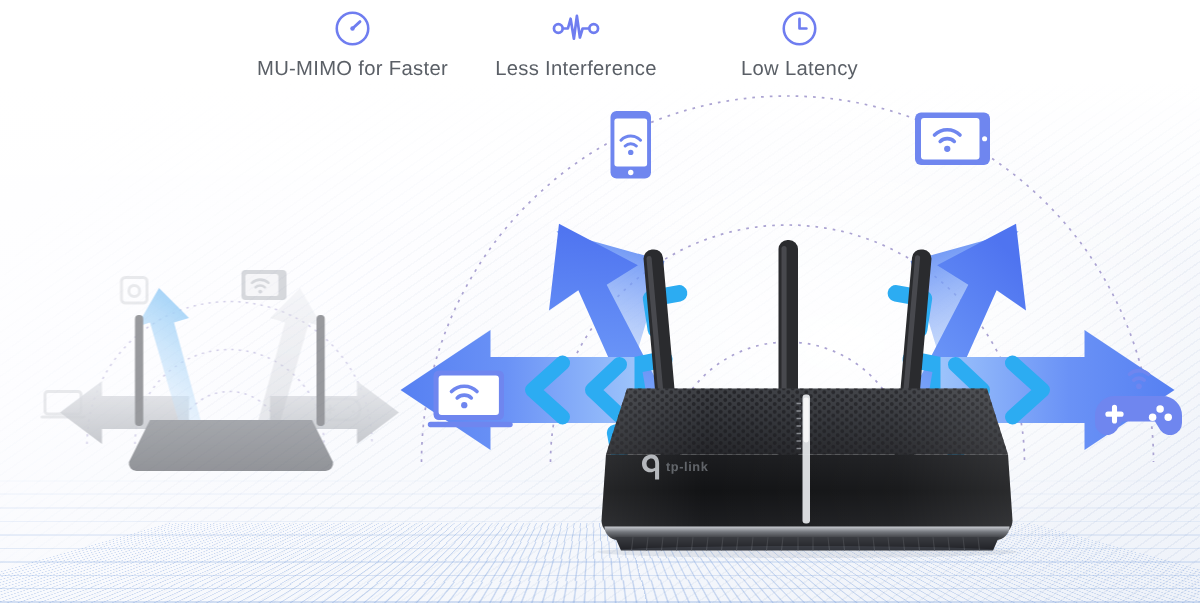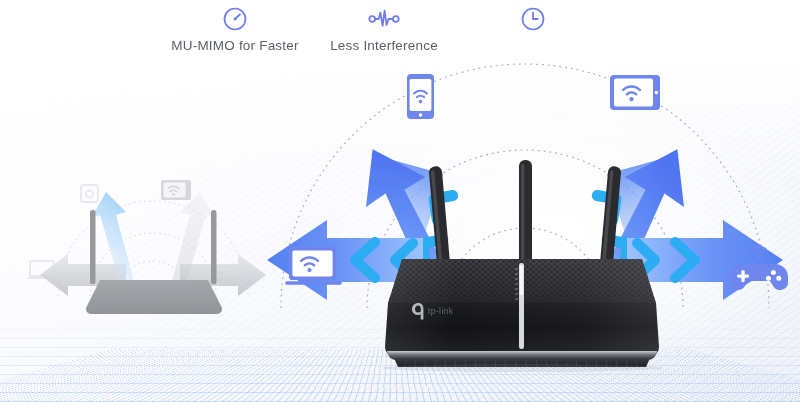--- a/index.html
+++ b/index.html
@@ -75,21 +75,21 @@
 
   
   .ghost { position:absolute; left:28px; top:168px; width:250px; height:150px; opacity:.55; }
 
   
   .scene { position:absolute; left:255px; top:62px; width:545px; height:340px; }
 
   svg { display:block; overflow:visible; }
 
   
-  .router { position:absolute; left:376px; top:255px; width:292px; height:115px; }
+  .router { position:absolute; left:392px; top:255px; width:292px; height:115px;font-weight:bold; }
 </style>
 </head>
 <body>
 
 <div id="stage">
 
   <div class="bg-diag"></div>
   <div class="bg-floor"></div>
   <div class="bg-floor2"></div>
   <div class="bg-topfade"></div>
@@ -119,20 +119,21 @@
       <div class="lbl">Less Interference</div>
     </div>
 
     <div class="feature" id="feat2">
       <div class="ico">
         <svg width="26" height="26" viewBox="0 0 26 26">
           <circle cx="13" cy="13" r="10.5" fill="none" stroke="#6f7df0" stroke-width="1.7"></circle>
           <path d="M13 6.6 L13 13 L17.6 13" fill="none" stroke="#6f7df0" stroke-width="1.8" stroke-linecap="round" stroke-linejoin="round"></path>
         </svg>
       </div>
+      <div class="lbl">Low Latency</div>
     </div>
   </div>
 
   <div class="ghost">
     <svg width="250" height="150" viewBox="0 0 250 150">
       <defs>
         <linearGradient id="gGrayArrow" x1="0" y1="0" x2="0" y2="1">
           <stop offset="0%" stop-color="#d3d6dc"></stop>
           <stop offset="100%" stop-color="#8d9199"></stop>
         </linearGradient>

